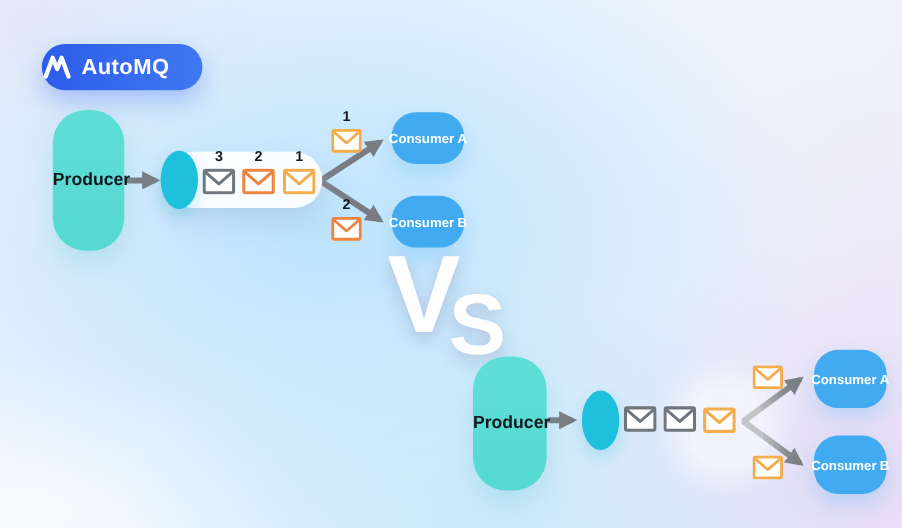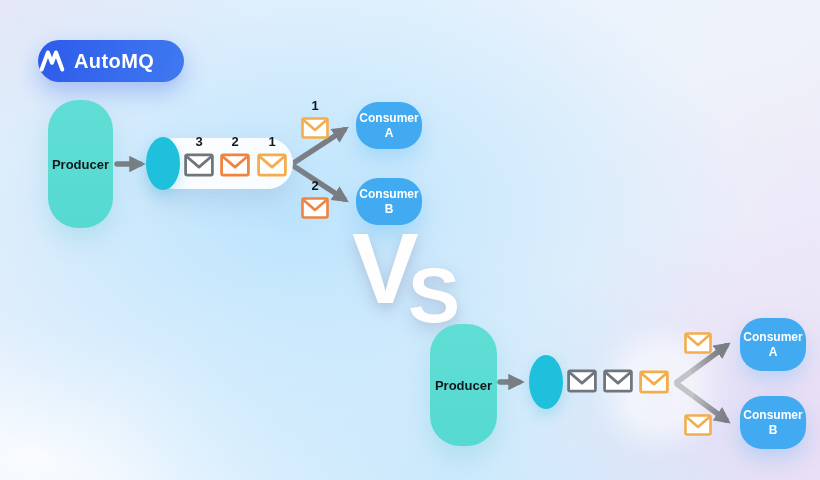--- a/index.html
+++ b/index.html
@@ -20,22 +20,22 @@
   .logo{
     left:38px;top:40px;width:146px;height:42px;border-radius:21px;
     background:linear-gradient(100deg,var(--logo-blue-start,#2d5bea) 0%,var(--logo-blue-end,#3f79f1) 100%);
     display:flex;align-items:center;justify-content:flex-start;gap:9px;
     box-shadow:0 10px 22px rgba(46,91,234,.30);
   }
   .logo-text{color:#fff;font-size:20px;font-weight:700;letter-spacing:.4px;}
   
   .producer{
     background:linear-gradient(180deg,#60ded6 0%,var(--producer-teal,#55d9d0) 100%);
-    border-radius:30px;display:flex;align-items:center;justify-content:center;
-    color:#10181d;font-size:13px;font-weight:700;
+    border-radius:30px;display:flex;align-items:center;
+    color:#10181d;font-size:16px;font-weight:700;
     box-shadow:0 12px 24px rgba(90,190,200,.25);
   }
   .p-top{left:48px;top:100px;width:65px;height:128px;}
   .p-bottom{left:430px;top:324px;width:67px;height:122px;}
   .pill{
     background:rgba(253,254,255,.95);border-radius:26px;
     box-shadow:0 12px 26px rgba(150,185,220,.45);
   }
   .pill-top{left:150px;top:138px;width:143px;height:51px;}
   .glow-bottom{
@@ -44,21 +44,21 @@
     box-shadow:0 0 26px 16px rgba(255,255,255,.55);
   }
   .ellipse{
     background:var(--queue-cyan,#1ec0db);border-radius:50%;
     box-shadow:0 6px 14px rgba(30,180,210,.25);
   }
   .e-top{left:146px;top:137px;width:34px;height:53px;}
   .e-bottom{left:529px;top:355px;width:34px;height:54px;}
   .consumer{
     background:var(--consumer-blue,#41aaf0);border-radius:22px;
-    display:flex;flex-direction:column;align-items:center;justify-content:center;gap:3px;
+    display:flex;flex-direction:row;align-items:center;justify-content:center;gap:3px;
     color:#fff;font-size:12px;font-weight:700;line-height:1;
     box-shadow:0 10px 20px rgba(65,170,240,.25);
   }
   .c-a-top{left:356px;top:102px;width:66px;height:47px;}
   .c-b-top{left:356px;top:178px;width:66px;height:47px;}
   .c-a-bottom{left:740px;top:318px;width:66px;height:53px;}
   .c-b-bottom{left:740px;top:396px;width:66px;height:53px;}
   
   .env{display:block;}
   .col-gray{color:var(--envelope-gray,#6f767e);}

